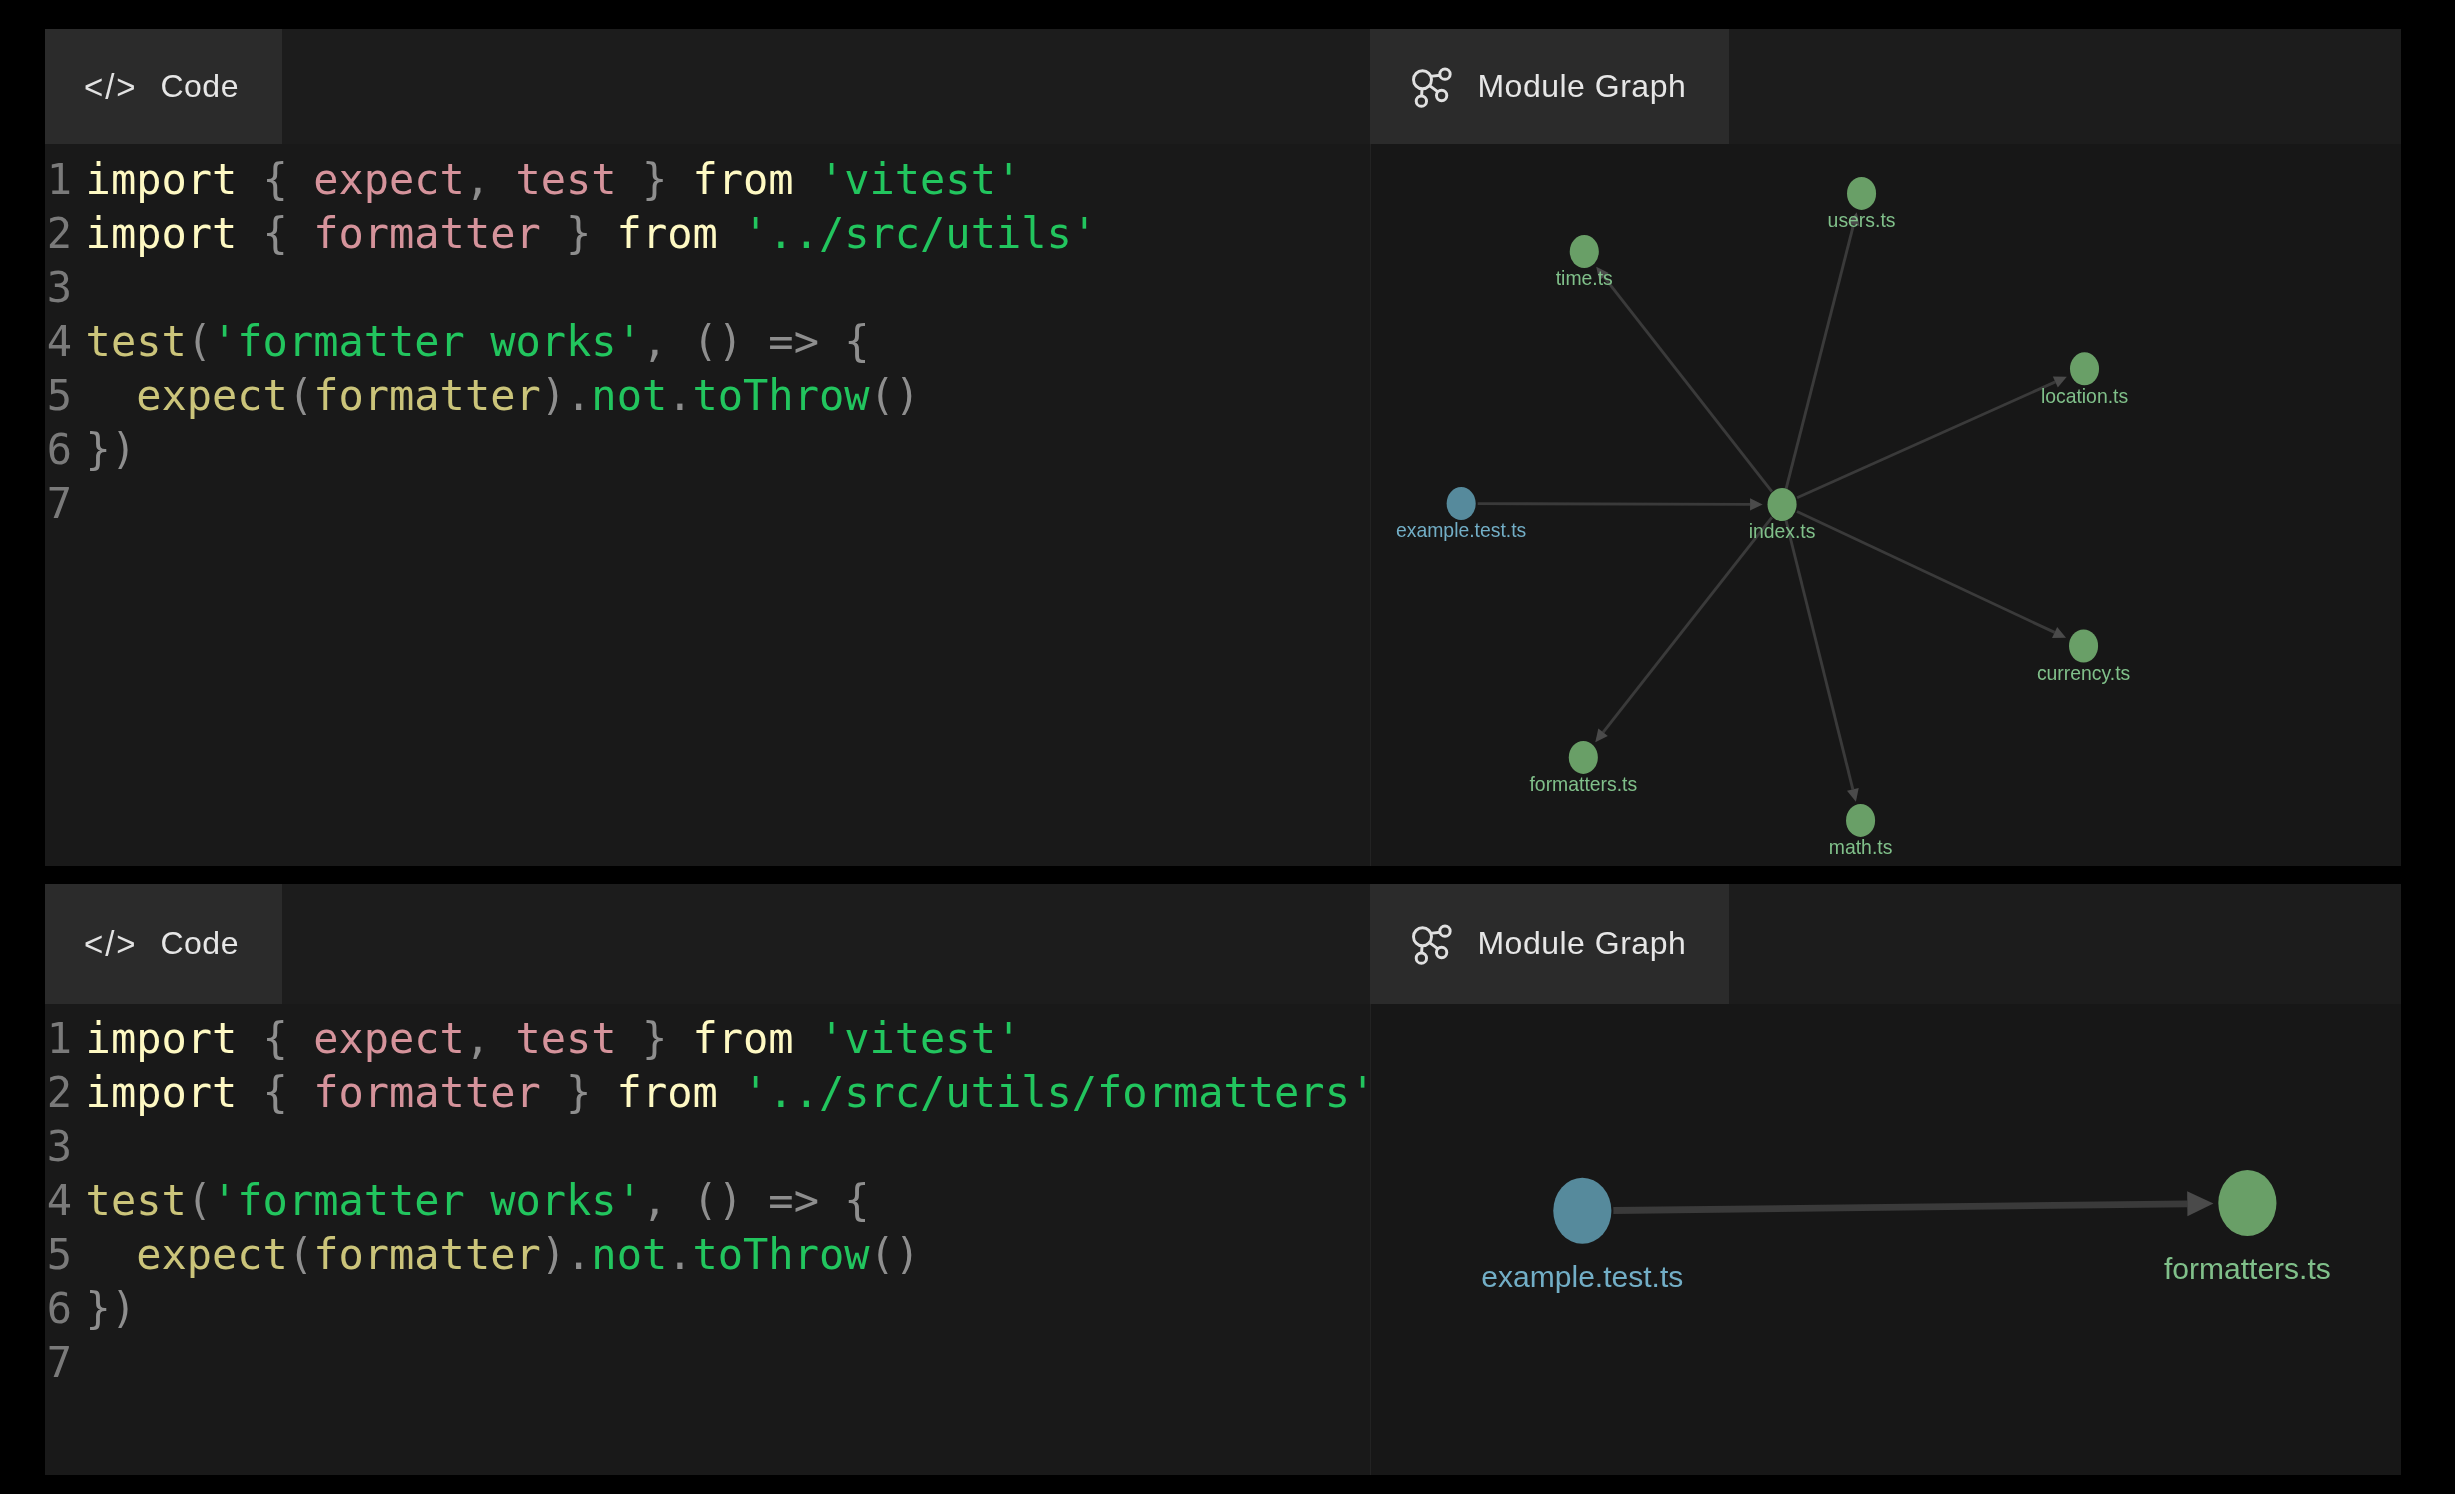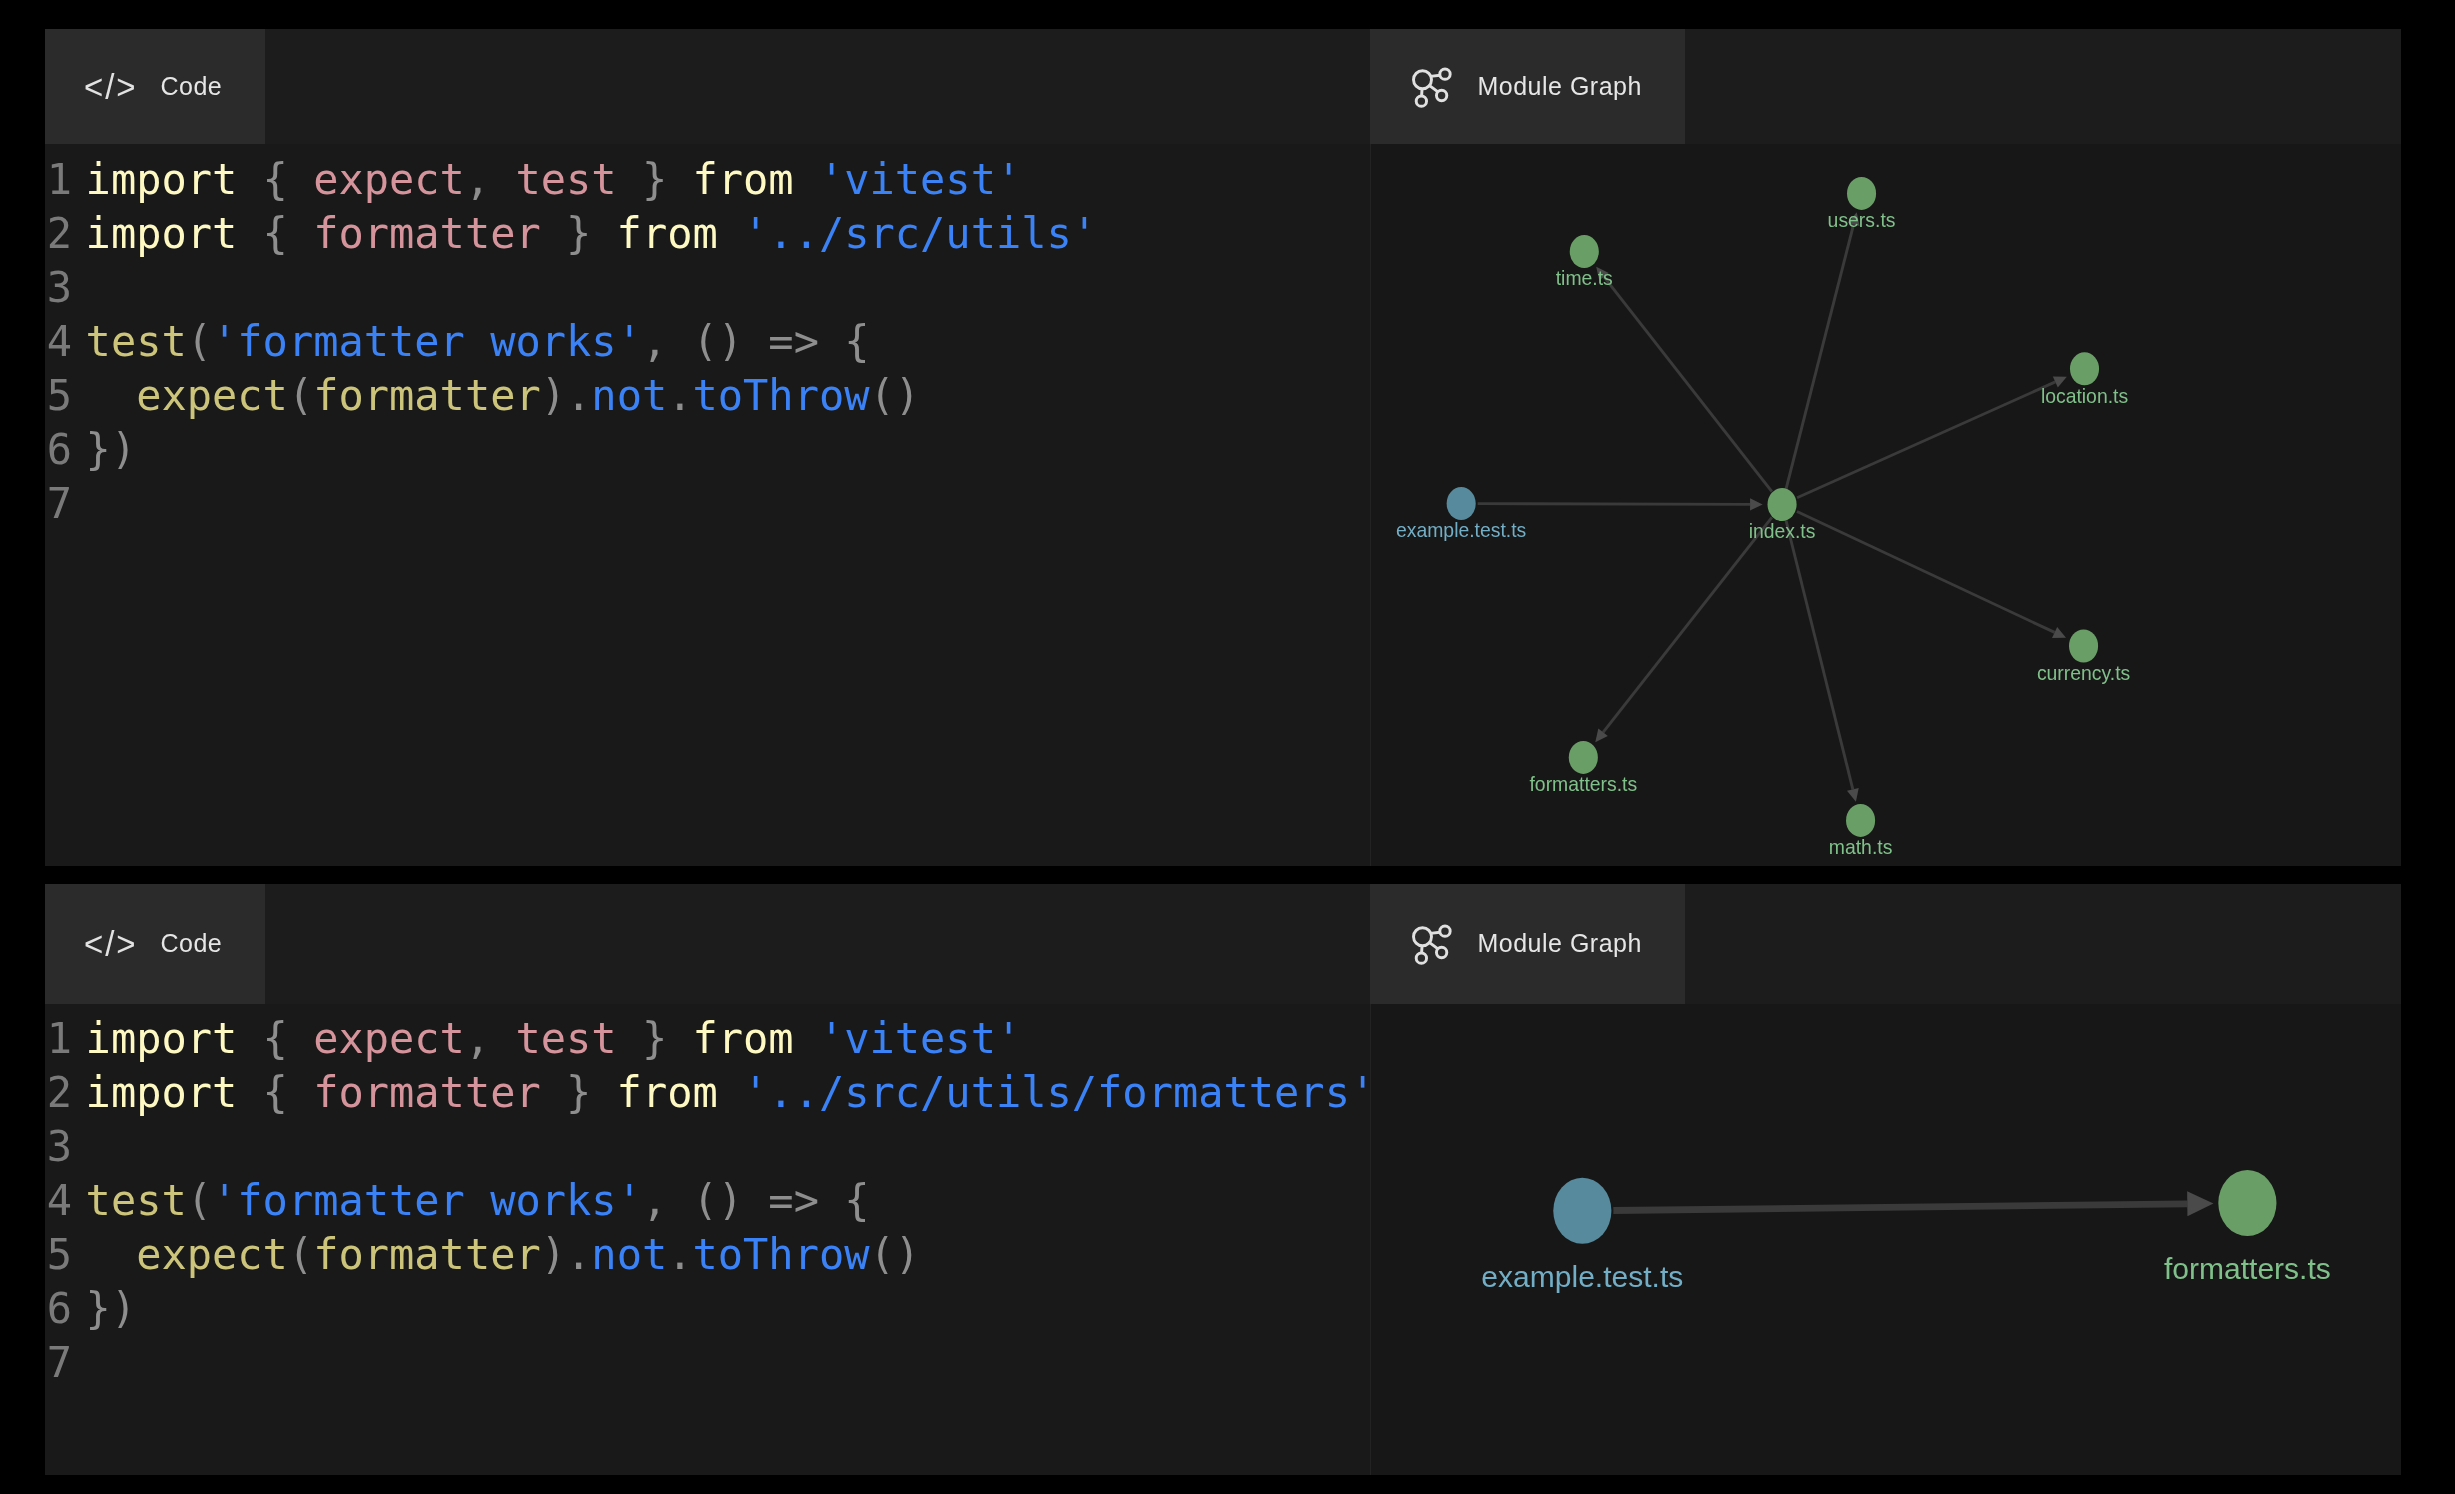--- a/index.html
+++ b/index.html
@@ -9,32 +9,32 @@
   .section{display:flex;}
   .sec-top{height:837px;}
   .sec-bottom{height:591px;}
   .panel{display:flex;flex-direction:column;overflow:hidden;}
   .panel-code{width:1326px;}
   .panel-graph{width:1031px;}
   .strip{background:#1c1c1c;display:flex;align-items:stretch;flex-shrink:0;}
   .sec-top .strip{height:115px;}
   .sec-bottom .strip{height:120px;}
   .tab{background:#2b2b2b;display:flex;align-items:center;gap:23px;padding:0 43px 0 39px;}
-  .tab-label{color:#e6e6e6;font-size:25px;letter-spacing:0.5px;white-space:nowrap;}
+  .tab-label{color:#e6e6e6;font-size:32px;letter-spacing:0.5px;white-space:nowrap;}
   .code-glyph{color:#e2e2e2;font-size:33px;letter-spacing:1.9px;transform:scaleY(1.08);}
   .graph-glyph{width:45px;height:45px;display:block;}
   .code-area{flex:1;background:#191919;padding-top:8.7px;
              font-family:"DejaVu Sans Mono","Liberation Mono",monospace;
              font-size:42px;line-height:54px;overflow:hidden;}
   .code-line{display:flex;white-space:pre;}
   .gutter{display:inline-block;width:27px;flex-shrink:0;text-align:right;color:#7a7a7a;}
   .code-text{margin-left:13.6px;color:#cfcfcf;}
   .tk-kw{color:#fef9c3;}
   .tk-id{color:#d5939b;}
-  .tk-str{color:#3b82f6;}
+  .tk-str{color:#22c55e;}
   .tk-fn{color:#cbc47a;}
   .tk-pun{color:#8e8e8e;}
   .tk-pln{color:#cfcfcf;}
   .graph-area{flex:1;background:#171717;border-left:1.9px solid #232323;position:relative;}
   .graph-area svg{position:absolute;inset:0;width:100%;height:100%;}
   .graph-area text{font-family:"Liberation Sans",sans-serif;}
 </style>
 </head>
 <body>
 

